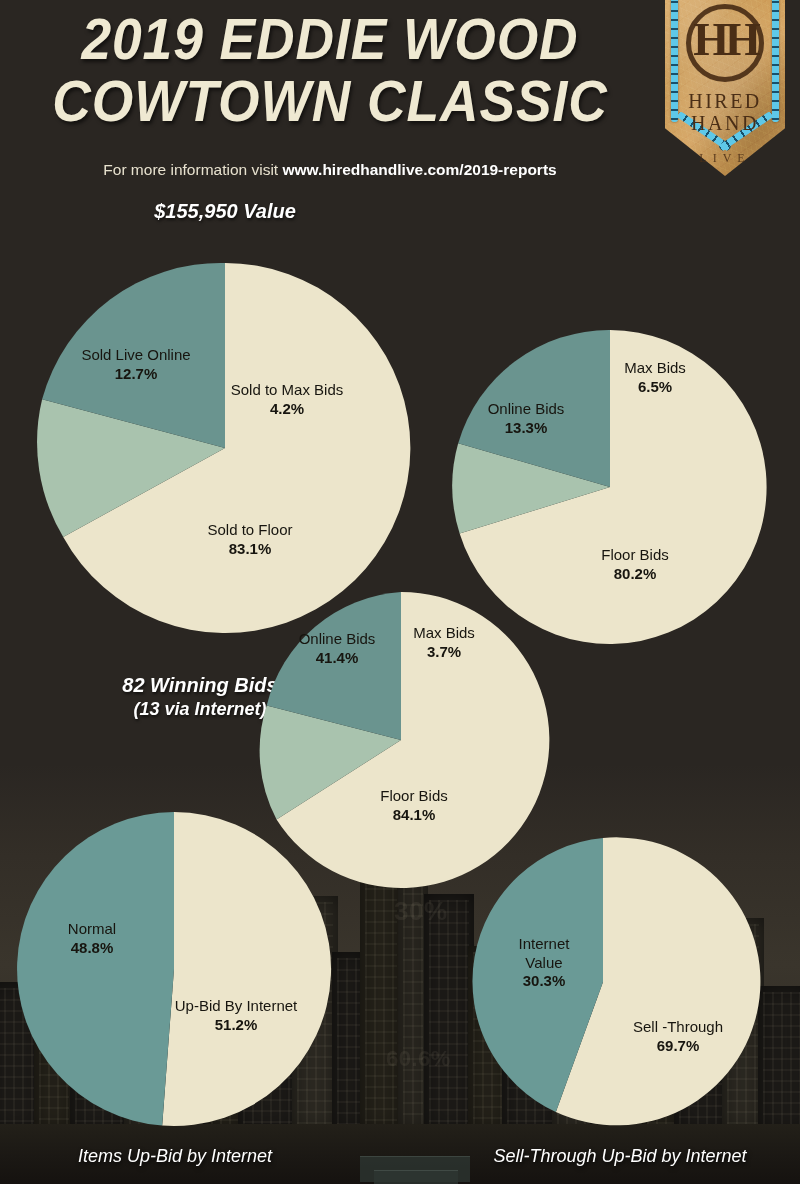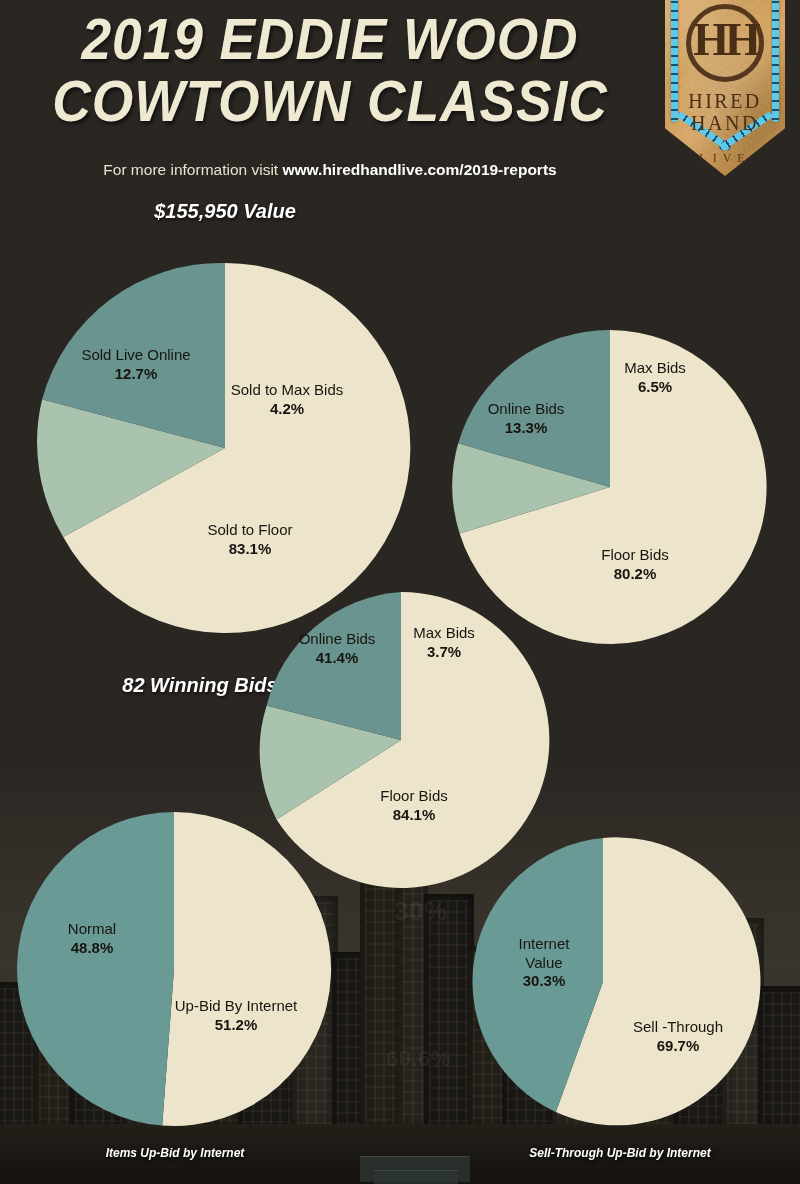--- a/index.html
+++ b/index.html
@@ -179,22 +179,22 @@
     white-space: nowrap;
     line-height: 1.3;
   }
   .chart-heading .big { font-size: 20px; display: block; }
   .chart-heading .small { font-size: 18px; font-weight: bold; display: block; }
 
   .footer-label {
     position: absolute;
     color: #ffffff;
     font-style: italic;
-    font-weight: bold;
-    font-size: 12px;
+    font-weight: normal;
+    font-size: 18px;
     text-align: center;
     text-shadow: 1px 2px 4px rgba(0,0,0,.85);
     white-space: nowrap;
   }
 
   .slice-label {
     position: absolute;
     color: #17150f;
     text-align: center;
     line-height: 1.24;
@@ -355,20 +355,21 @@
     <span class="nm">Online Bids</span>
     <span class="pc">13.3%</span>
   </div>
   <div class="slice-label" style="left:610px; top:359px; width:90px;">
     <span class="nm">Max Bids</span>
     <span class="pc">6.5%</span>
   </div>
 
   <div class="chart-heading" style="left:75px; top:672px; width:250px;">
     <span class="big">82 Winning Bids</span>
+    <span class="small">(13 via Internet)</span>
   </div>
 
   <div class="chart" style="left:253px; top:592px; width:296px; height:296px;">
     <svg class="pie-svg" width="296" height="296" viewBox="0 0 296 296">
 
       <path d="M148 148 L148 0 A148 148 0 1 1 23.55 227.52 Z" fill="#ece5cb"></path>
 
       <path d="M148 148 L23.55 227.52 A148 148 0 0 1 13.70 113.50 Z" fill="#a9c3ae"></path>
 
       <path d="M148 148 L13.70 113.50 A148 148 0 0 1 148 0 Z" fill="#6a948f"></path>

